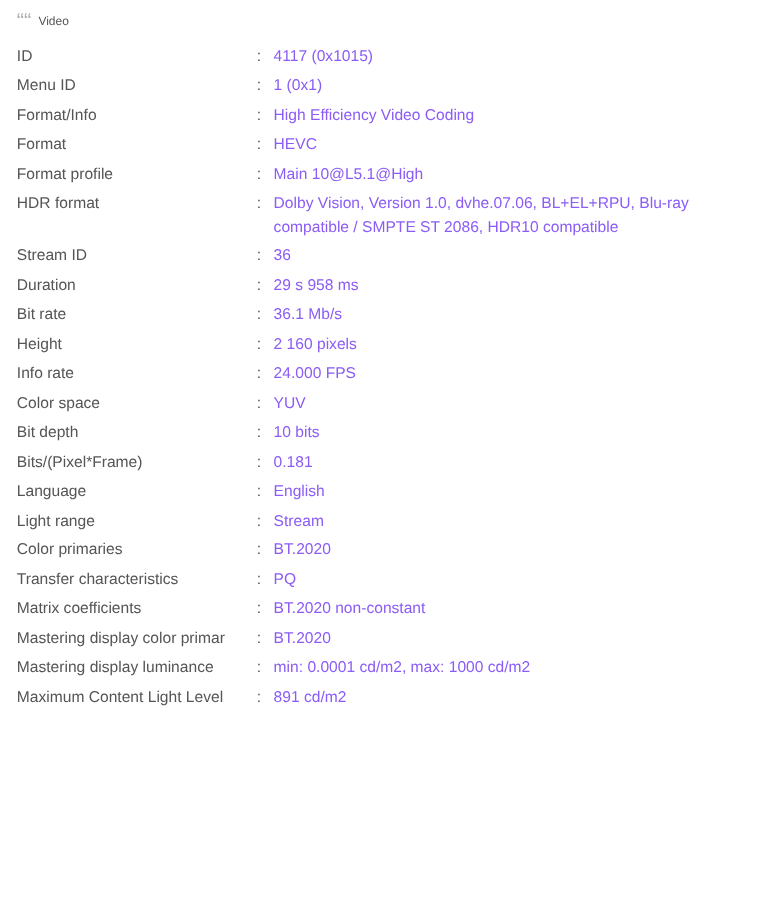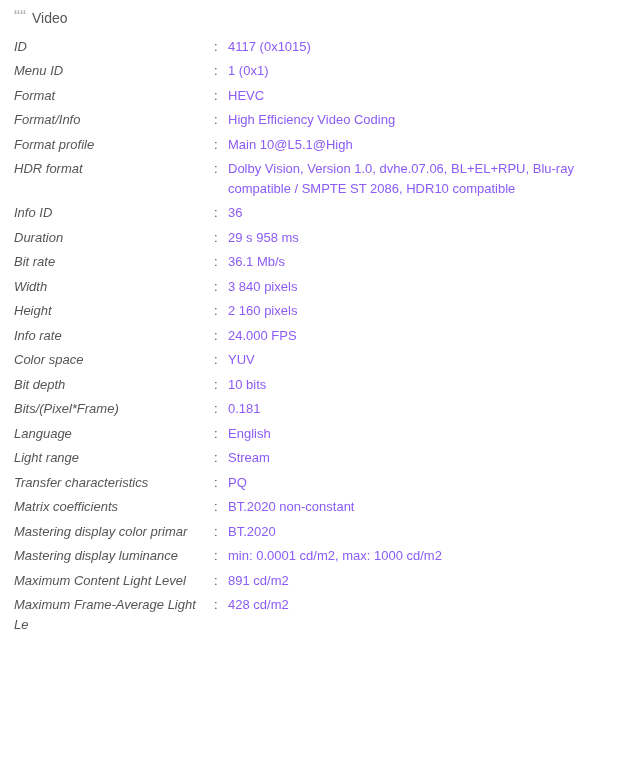--- a/index.html
+++ b/index.html
@@ -20,39 +20,38 @@
       gap: 6px;
       margin-bottom: 8px;
     }
     .quote-icon {
       color: #b0b0b0;
       font-size: 18px;
       line-height: 1;
       margin-top: -2px;
     }
     .section-title {
-      font-size: 14px;
+      font-size: 10px;
       font-weight: normal;
       color: #555;
     }
     .info-table {
       width: 100%;
       border-collapse: collapse;
     }
     .info-table tr td {
       padding: 2.5px 0;
       vertical-align: top;
       line-height: 1.5;
     }
     .info-table .label {
       color: #555;
       width: 200px;
       min-width: 160px;
       padding-right: 4px;
-      font-style: italic;
     }
     .info-table .colon {
       width: 14px;
       color: #555;
       padding-right: 4px;
     }
     .info-table .value {
       color: #8b5cf6;
     }
   </style>
@@ -70,58 +69,53 @@
           <td class="label">ID</td>
           <td class="colon">:</td>
           <td class="value">4117 (0x1015)</td>
         </tr>
         <tr>
           <td class="label">Menu ID</td>
           <td class="colon">:</td>
           <td class="value">1 (0x1)</td>
         </tr>
         <tr>
+          <td class="label">Format/Info</td>
+          <td class="colon">:</td>
+          <td class="value">High Efficiency Video Coding</td>
+        </tr>
+        <tr>
           <td class="label">Format</td>
           <td class="colon">:</td>
           <td class="value">HEVC</td>
-        </tr>
-        <tr>
-          <td class="label">Format/Info</td>
-          <td class="colon">:</td>
-          <td class="value">High Efficiency Video Coding</td>
         </tr>
         <tr>
           <td class="label">Format profile</td>
           <td class="colon">:</td>
           <td class="value">Main 10@L5.1@High</td>
         </tr>
         <tr>
           <td class="label">HDR format</td>
           <td class="colon">:</td>
           <td class="value">Dolby Vision, Version 1.0, dvhe.07.06, BL+EL+RPU, Blu-ray compatible / SMPTE ST 2086, HDR10 compatible</td>
         </tr>
         <tr>
-          <td class="label">Info ID</td>
+          <td class="label">Stream ID</td>
           <td class="colon">:</td>
           <td class="value">36</td>
         </tr>
         <tr>
           <td class="label">Duration</td>
           <td class="colon">:</td>
           <td class="value">29 s 958 ms</td>
         </tr>
         <tr>
           <td class="label">Bit rate</td>
           <td class="colon">:</td>
           <td class="value">36.1 Mb/s</td>
-        </tr>
-        <tr>
-          <td class="label">Width</td>
-          <td class="colon">:</td>
-          <td class="value">3 840 pixels</td>
         </tr>
         <tr>
           <td class="label">Height</td>
           <td class="colon">:</td>
           <td class="value">2 160 pixels</td>
         </tr>
         <tr>
           <td class="label">Info rate</td>
           <td class="colon">:</td>
           <td class="value">24.000 FPS</td>
@@ -145,20 +139,25 @@
           <td class="label">Language</td>
           <td class="colon">:</td>
           <td class="value">English</td>
         </tr>
         <tr>
           <td class="label">Light range</td>
           <td class="colon">:</td>
           <td class="value">Stream</td>
         </tr>
         <tr>
+          <td class="label">Color primaries</td>
+          <td class="colon">:</td>
+          <td class="value">BT.2020</td>
+        </tr>
+        <tr>
           <td class="label">Transfer characteristics</td>
           <td class="colon">:</td>
           <td class="value">PQ</td>
         </tr>
         <tr>
           <td class="label">Matrix coefficients</td>
           <td class="colon">:</td>
           <td class="value">BT.2020 non-constant</td>
         </tr>
         <tr>
@@ -169,20 +168,15 @@
         <tr>
           <td class="label">Mastering display luminance</td>
           <td class="colon">:</td>
           <td class="value">min: 0.0001 cd/m2, max: 1000 cd/m2</td>
         </tr>
         <tr>
           <td class="label">Maximum Content Light Level</td>
           <td class="colon">:</td>
           <td class="value">891 cd/m2</td>
         </tr>
-        <tr>
-          <td class="label">Maximum Frame-Average Light Le</td>
-          <td class="colon">:</td>
-          <td class="value">428 cd/m2</td>
-        </tr>
       </tbody>
   </table>
 </div>
 
 </body></html>

